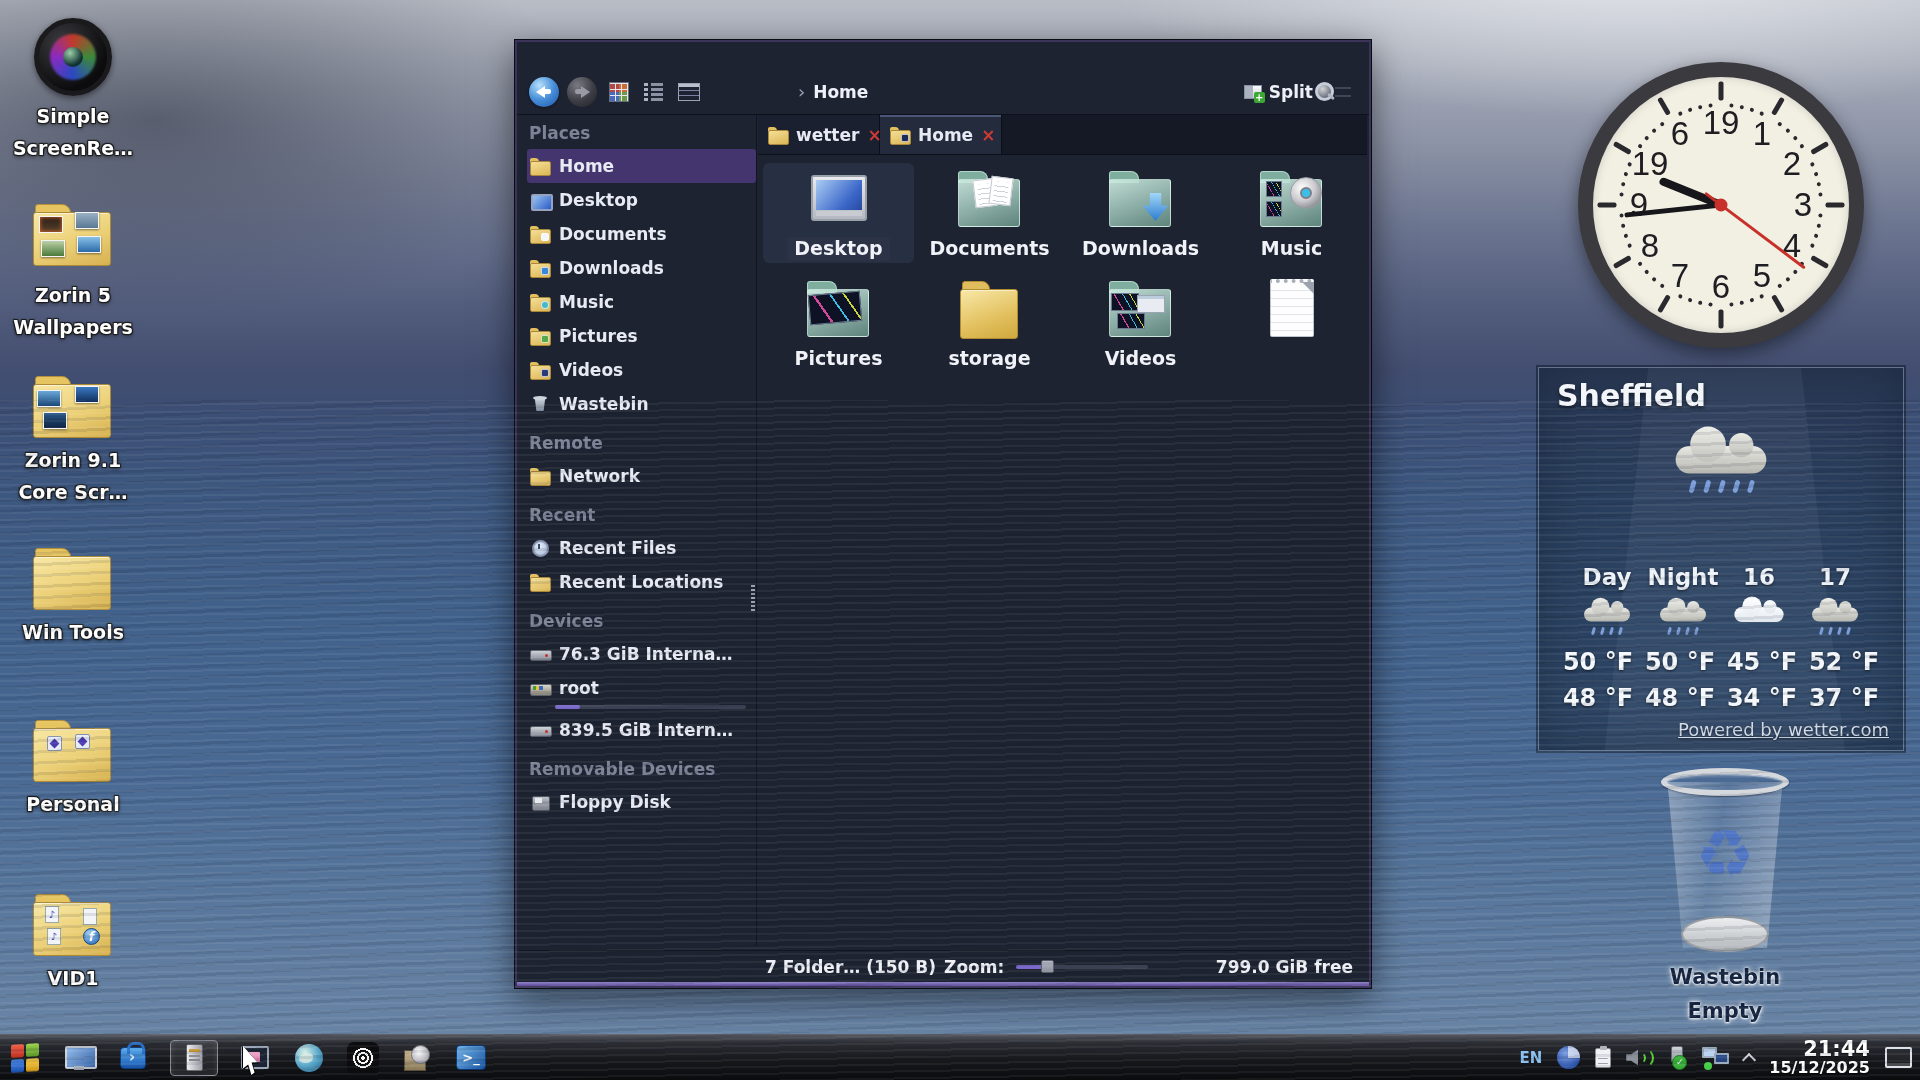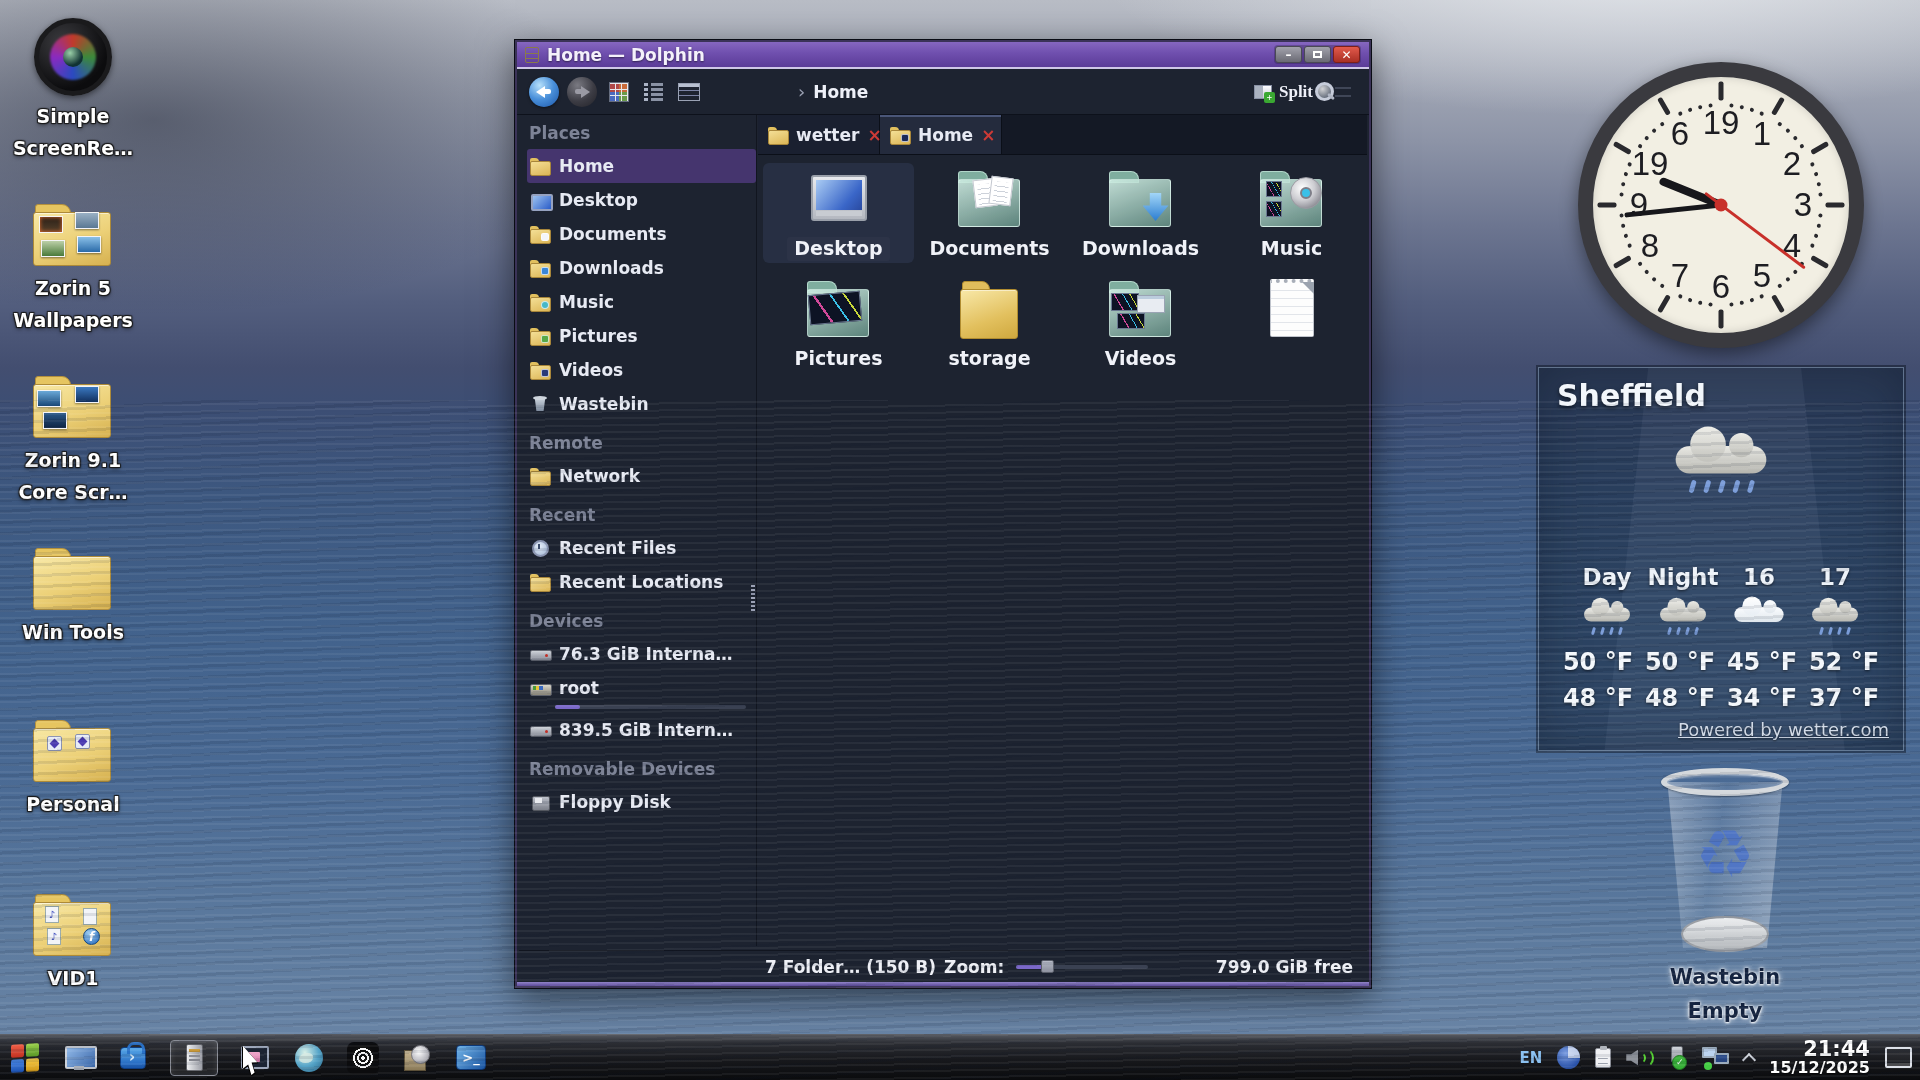--- a/index.html
+++ b/index.html
@@ -144,21 +144,21 @@
       conic-gradient(#c86a3a 0 25%, #6a9a4a 0 50%, #4a6ac0 0 75%, #b04848 0 100%); }
   .vb-list { width:20px; height:20px; position:relative; }
   .vb-list i { position:absolute; left:0; width:4px; height:3px; background:#aab2c4;
     box-shadow:7px 0 0 #8a92a4, 11px 0 0 #8a92a4, 15px 0 0 #8a92a4; }
   .vb-tree { width:22px; height:18px; border:1px solid #9aa2b4; background:
       linear-gradient(#b8c0d0 0 3px, transparent 3px),
       repeating-linear-gradient(0deg, transparent 0 4px, #7a82a4 4px 5px); }
   .crumb { display:flex; align-items:center; gap:8px; margin-left:88px; }
   .crumb .chev { color:#9aa0b2; font-size:18px; }
   .crumb .cname { color:#eef0f8; font-weight:bold; font-size:17px; }
-  .toolright { margin-left:auto; display:flex; align-items:center; padding-right:6px;font-family:Liberation Serif, serif; }
+  .toolright { margin-left:auto; display:flex; align-items:center; padding-right:6px; }
   .splitbtn { display:flex; align-items:center; gap:7px; color:#eef0f8; font-weight:bold; font-size:17px; }
   .splitic { position:relative; width:18px; height:14px; background:linear-gradient(#fdfdff,#c8ccd8); border:1px solid #8890a4; }
   .splitic::before { content:""; position:absolute; left:0; top:0; width:8px; height:12px; background:#aab2c0; }
   .splitic::after { content:"+"; position:absolute; right:-4px; bottom:-5px; width:11px; height:11px; background:#3aa832; color:#fff;
     font-size:10px; font-weight:bold; line-height:11px; text-align:center; border-radius:2px; }
   .magnifier { position:relative; width:22px; height:22px; }
   .magnifier::before { content:""; position:absolute; left:2px; top:1px; width:13px; height:13px; border:3px solid #c6ccda; border-radius:50%;
     background:radial-gradient(circle at 35% 30%, rgba(255,255,255,.8), rgba(150,170,200,.3)); }
   .magnifier::after { content:""; position:absolute; left:14px; top:14px; width:8px; height:3px; background:#b0b6c4; transform:rotate(40deg); border-radius:2px; }
   .hamb { width:16px; height:10px; border-top:2px solid #6a7288; border-bottom:2px solid #6a7288; opacity:.45; }
@@ -329,21 +329,21 @@
 <body>
 
 <div id="screen">
 
   <div class="dicon" style="left:14px; top:14px;">
     <div class="dimg">
         <div class="lens"></div>
       </div>
     <div class="dlabel"><span>Simple</span><br><span>ScreenRe…</span></div>
   </div>
-  <div class="dicon" style="left:14px; top:186px;">
+  <div class="dicon" style="left:14px; top:186px;gap:7px;">
     <div class="dimg">
       <div class="yfold">
           <div class="tab"></div>
           <div class="bdy"></div>
         <div class="thumb" style="left:6px; top:12px;  background:linear-gradient(#2a2018,#55402a); box-shadow:inset 0 0 4px #e86a2a;"></div>
         <div class="thumb" style="left:42px; top:8px;  background:linear-gradient(#9ab0c4,#5a7894);"></div>
         <div class="thumb" style="left:8px; top:36px;  background:linear-gradient(#bcd0a8,#4a7a3a);"></div>
         <div class="thumb" style="left:44px; top:32px; background:linear-gradient(#8ac0e8,#2a6aa8);"></div>
       </div>
     </div>
@@ -547,35 +547,20 @@
       <span>48 °F</span>
       <span>48 °F</span>
       <span>34 °F</span>
       <span>37 °F</span>
     </div>
     <div class="wcredit">Powered by wetter.com</div>
   </div>
 
   <div class="window">
 
-    <div class="titlebar">
-      <div class="titleicon"></div>
-      <div class="titletext">Home — Dolphin</div>
-      <div class="winbtns">
-        <div class="wbtn">
-            <span>–</span>
-          </div>
-        <div class="wbtn">
-            <span class="boxglyph"></span>
-          </div>
-        <div class="wbtn close">
-            <span>✕</span>
-          </div>
-      </div>
-    </div>
 
     <div class="toolbar">
       <div class="navbtn back">
           <span class="arrowL"></span>
           <span class="tailL"></span>
         </div>
       <div class="navbtn fwd">
           <span class="tailR"></span>
           <span class="arrowR"></span>
         </div>

